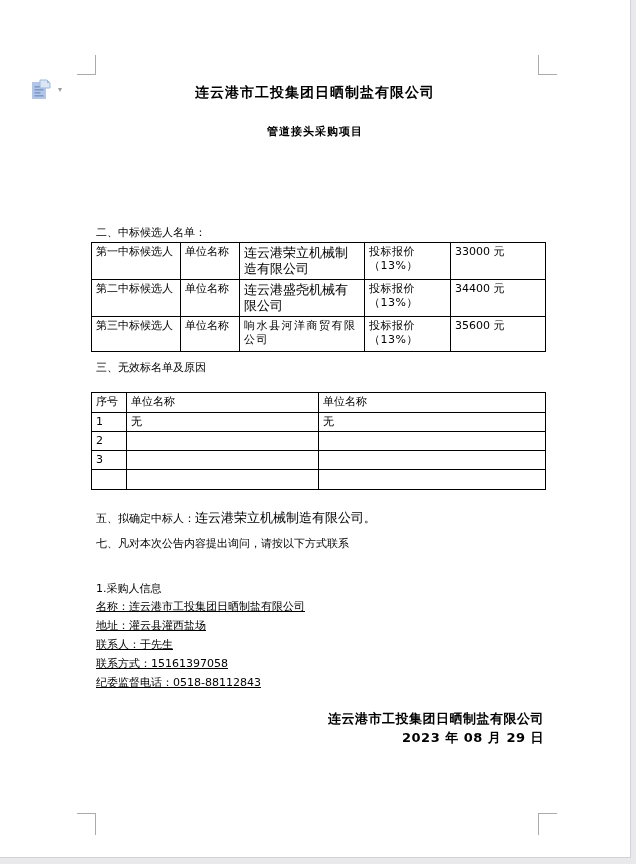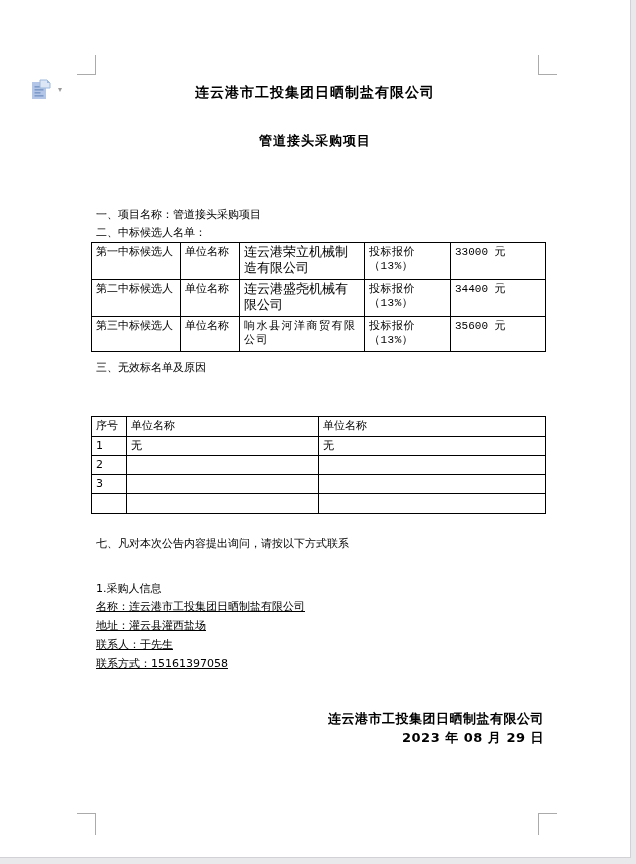--- a/index.html
+++ b/index.html
@@ -25,42 +25,42 @@
   .crop-bl { left:77px; top:813px; width:19px; height:22px; border-right:1px solid #ababab; border-top:1px solid #ababab; }
   .crop-br { left:538px; top:813px; width:19px; height:22px; border-left:1px solid #ababab; border-top:1px solid #ababab; }
 
   
   .paste-btn { position:absolute; left:30px; top:79px; width:40px; height:24px; cursor:pointer; }
   .paste-btn svg { position:absolute; left:0; top:0; }
   .paste-arrow { position:absolute; left:28px; top:6px; font-size:8px; color:#9a9a9a; line-height:10px; }
 
   .title { position:absolute; left:0; width:100%; text-align:center; font-weight:bold; letter-spacing:1px; }
   .title-1 { top:84px; font-size:14px; }
-  .title-2 { top:132px; font-size:13px;font-family:Liberation Mono, monospace; }
+  .title-2 { top:124px; font-size:11px;font-family:Liberation Mono, monospace; }
   .title-3 { top:150px; font-size:13px; }
 
   .para { position:absolute; left:96px; font-size:11px; line-height:15px; }
   .p-s1 { top:207px; }
   .p-s2 { top:225px; }
   .p-s3 { top:360px; }
   .p-s5 { top:510px; }
   .p-s5 .company-lg { font-size:13px; }
   .p-s6 { top:533px; width:452px; }
   .p-s7 { top:536px; }
   .p-contact-head { top:581px; }
   .contact-block { position:absolute; left:96px; top:600px; font-size:11px;text-decoration:underline; }
   .contact-block .c-line { height:19px; line-height:13px; }
 
   table { position:absolute; border-collapse:collapse; table-layout:fixed; }
   td { border:1px solid #000; font-size:11px; vertical-align:top; padding:2px 4px; line-height:14px; overflow:hidden; }
-  .tbl-candidates { left:91px; top:242px; width:454px;font-family:Liberation Mono, monospace; }
+  .tbl-candidates { left:91px; top:242px; width:454px; }
   .tbl-candidates .co-lg { font-size:13px; line-height:16px; }
   .tbl-candidates .co-sp { letter-spacing:1.5px; }
   .tbl-candidates .pl { letter-spacing:0.5px; }
-  .tbl-invalid { left:91px; top:392px; width:454px;margin-top:24px; }
+  .tbl-invalid { left:91px; top:392px; width:454px; }
 
   .footer-block { position:absolute; right:86px; top:711px; text-align:right; font-weight:bold; font-size:13px; }
   .footer-block div { height:19px; line-height:16px; letter-spacing:0.5px; }
 </style>
 </head>
 <body>
 
 <div class="page">
 
   <div class="crop crop-tl"></div>
@@ -79,21 +79,20 @@
         <path d="M10 1 L17 1 L20 4 L20 9 L10 9 Z" fill="#dce6f4" stroke="#9db8dd" stroke-width="1"></path>
         <path d="M17 1 L17 4 L20 4 Z" fill="#9db8dd"></path>
       </svg>
     </span>
     <span class="paste-arrow">▾</span>
   </div>
 
   <div class="title title-1">连云港市工投集团日晒制盐有限公司</div>
   <div class="title title-2">管道接头采购项目</div>
 
-  <div class="para p-s1">一、项目名称：管道接头采购项目</div>
   <div class="para p-s2">二、中标候选人名单：</div>
 
   <table class="tbl-candidates">
     <colgroup>
         <col style="width:89px">
         <col style="width:59px">
         <col style="width:125px">
         <col style="width:86px">
         <col style="width:95px">
       </colgroup>
@@ -152,28 +151,30 @@
       <td></td>
     </tr>
     <tr style="height:20px;">
       <td></td>
       <td></td>
       <td></td>
     </tr>
   </tbody>
     </table>
 
+  <div class="para p-s5"><span>五、拟确定中标人：</span><span class="company-lg">连云港荣立机械制造有限公司</span><span>。</span></div>
   <div class="para p-s7">七、凡对本次公告内容提出询问，请按以下方式联系</div>
 
   <div class="para p-contact-head">1.采购人信息</div>
   <div class="contact-block">
     <div class="c-line">名称：连云港市工投集团日晒制盐有限公司</div>
     <div class="c-line">地址：灌云县灌西盐场</div>
     <div class="c-line">联系人：于先生</div>
     <div class="c-line">联系方式：15161397058</div>
+    <div class="c-line">纪委监督电话：0518-88112843</div>
   </div>
 
   <div class="footer-block">
     <div>连云港市工投集团日晒制盐有限公司</div>
     <div>2023 年 08 月 29 日</div>
   </div>
 
 </div>
 
 </body></html>

